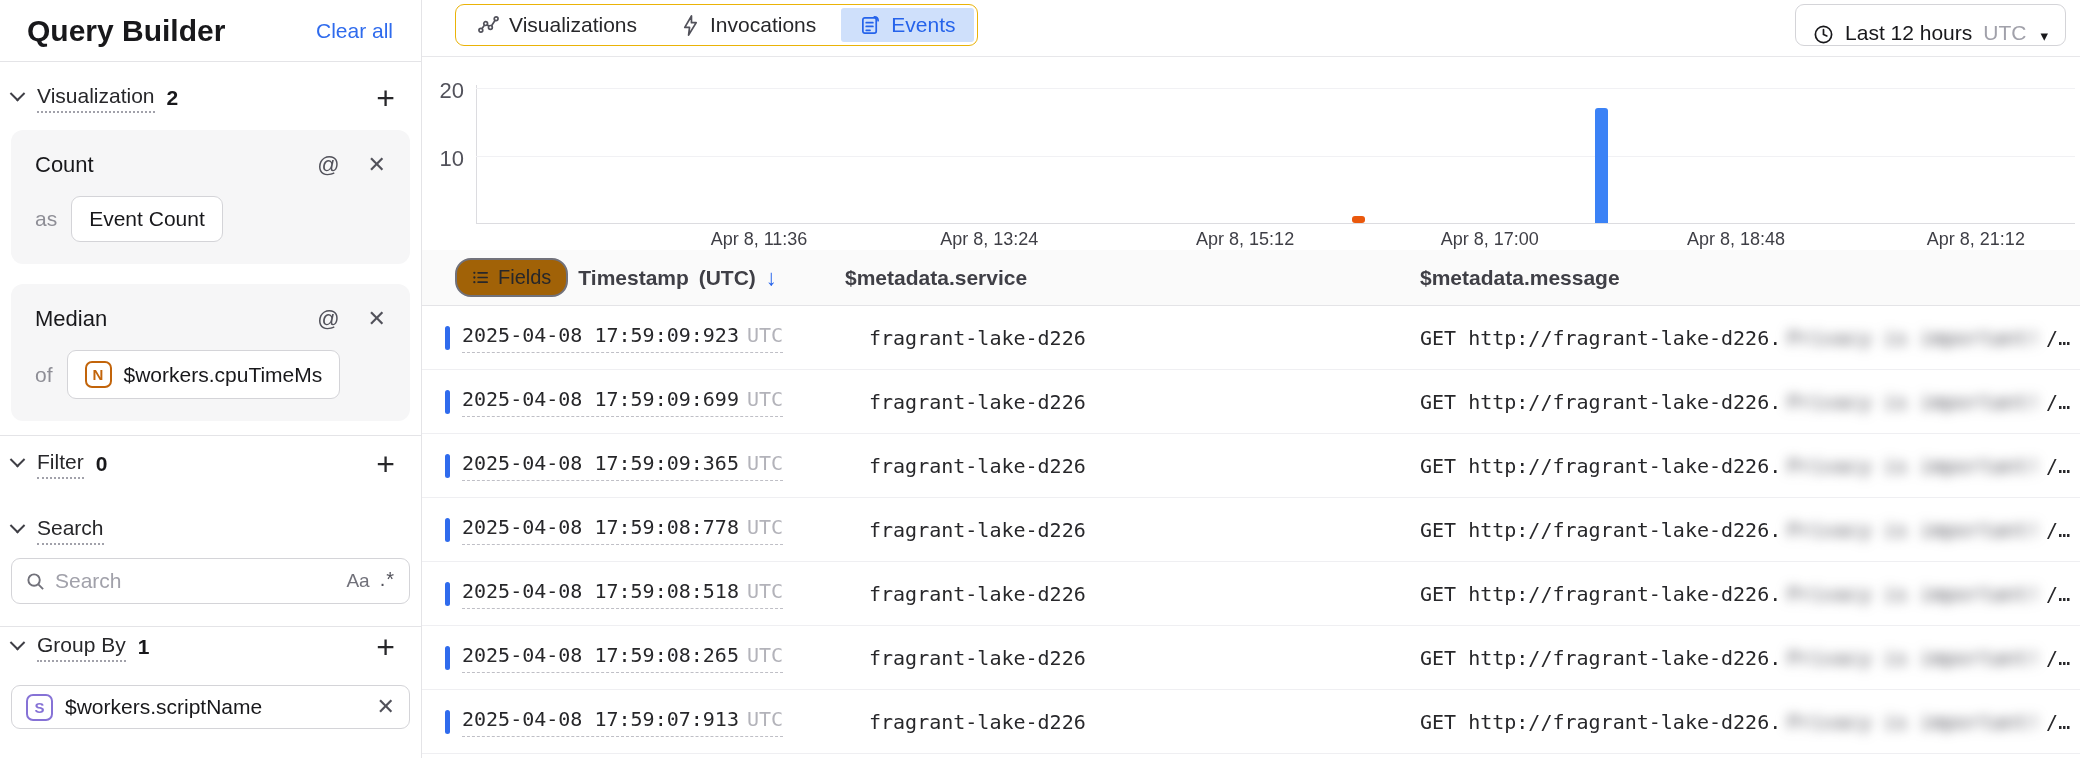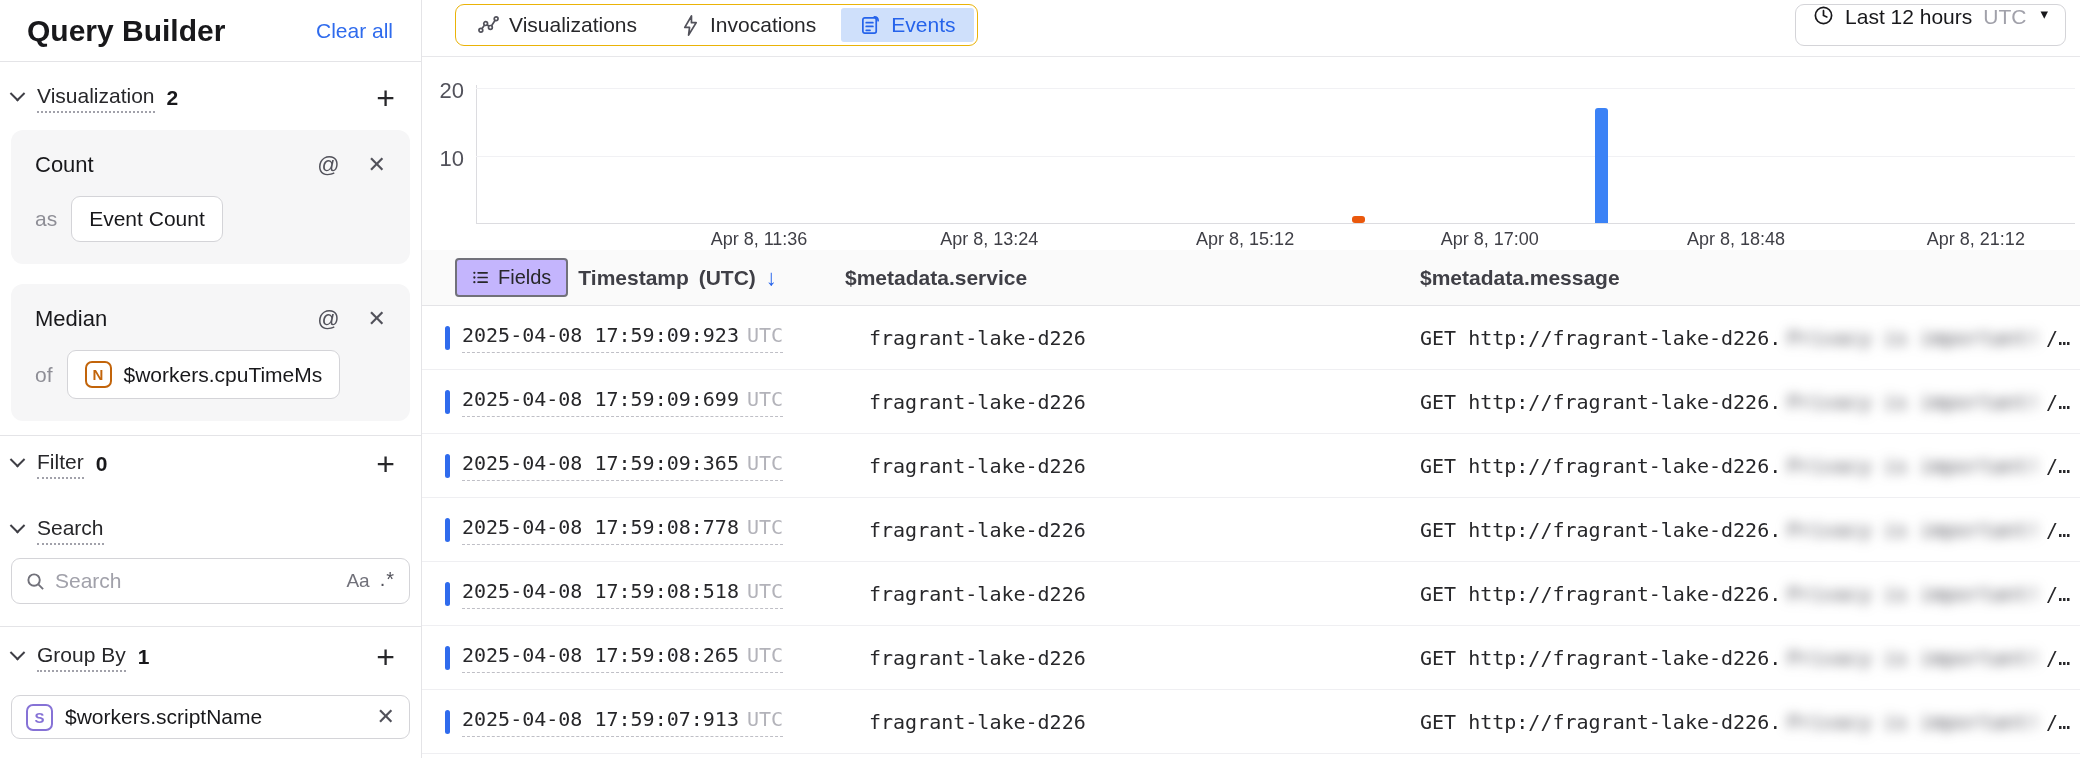--- a/index.html
+++ b/index.html
@@ -10,21 +10,21 @@
   
   .sidebar { width:422px; min-width:422px; height:758px; border-right:1px solid #e4e4e7; background:#fff; }
   .sb-header { height:62px; display:flex; align-items:center; justify-content:space-between;
     padding:0 28px 0 27px; border-bottom:1px solid #e4e4e7; }
   .sb-title { font-size:30px; font-weight:700; color:#18181b; }
   .clear-all { font-size:21px; color:#2f6bed; cursor:pointer; }
   .section-row { display:flex; align-items:center; height:40px; padding:0 26px 0 12px; }
   .section-row.viz { margin-top:16px; }
   .section-row.filter { margin-top:8px; }
   .section-row.search { margin-top:26px; }
-  .section-row.groupby { margin-top:10px; }
+  .section-row.groupby { margin-top:0; }
   .chev { width:11px; height:11px; border-right:2px solid #3f3f46; border-bottom:2px solid #3f3f46;
     transform:rotate(45deg) translate(-2px,-2px); margin-right:14px; margin-top:-4px; }
   .section-label { font-size:21px; color:#27272a; border-bottom:2px dotted #a1a1aa; padding-bottom:3px; }
   .section-count { font-size:21px; font-weight:700; margin-left:12px; }
   .plus-btn { margin-left:auto; font-size:32px; font-weight:300; color:#27272a; line-height:1; cursor:pointer; }
   .card { background:#f6f6f7; border-radius:12px; margin:12px 11px 0 11px; padding:22px 24px; }
   .card.median { margin-top:20px; }
   .card-head { display:flex; }
   .card-title { font-size:22px; color:#18181b; }
   .card-icons { margin-left:auto; display:flex; align-items:center; gap:28px; }
@@ -52,39 +52,39 @@
   
   .main { flex:1; position:relative; }
   .topbar { height:57px; display:flex; align-items:center; border-bottom:1px solid #e7e7ea;
     padding-left:33px; padding-right:14px; background:#fff; }
   .tabs { display:flex; align-items:stretch; height:42px; border:1px solid #eab308; border-radius:9px;
     margin-top:-6px; background:#fff; overflow:hidden; }
   .tab { display:flex; align-items:center; gap:10px; padding:0 22px; font-size:21px; color:#27272a; cursor:pointer; }
   .tab.active { background:#cfe0fb; color:#2563eb; border-radius:3px; margin:3px; padding:0 19px; }
   .tab svg { display:block; }
   .time-btn { margin-left:auto; margin-top:-6px; height:42px; border:1px solid #d4d4d8; border-radius:9px;
-    display:flex; align-items:flex-start; gap:11px; padding:0 17px; cursor:pointer; background:#fff; }
+    display:flex; align-items:flex-end; gap:11px; padding:0 17px; cursor:pointer; background:#fff; }
   .time-label { font-size:21px; color:#18181b; }
   .time-tz { font-size:21px; color:#a1a1aa; }
   .caret-down { font-size:15px; color:#18181b; margin-left:3px; }
 
   
   .chart { position:relative; height:193px; background:#fff; }
   .gridline { position:absolute; left:54px; width:1599px; height:1px; background:#f1f1f4; }
   .y-axis-line { position:absolute; left:54px; top:28px; width:1px; height:138px; background:#dcdce0; }
   .x-axis-line { position:absolute; left:54px; top:166px; width:1599px; height:1px; background:#dcdce0; }
   .y-tick { position:absolute; width:42px; text-align:right; font-size:22px; color:#52525b; }
   .x-tick { position:absolute; top:172px; transform:translateX(-50%); font-size:18px; color:#3f3f46; white-space:nowrap; }
   .bar { position:absolute; width:13px; }
 
   
   .table-header { height:56px; background:#fafafa; border-bottom:1px solid #e4e4e7;
     display:flex; align-items:center; position:relative; }
   .fields-btn { margin-left:33px; display:flex; align-items:center; gap:9px; border:2px solid #71717a;
-    border-radius:4px; padding:6px 15px; background:#c4b5fd; cursor:pointer; }
+    border-radius:16px; padding:6px 15px; background:#a16207; cursor:pointer; }
   .fields-label { font-size:20px; color:#27272a; }
   .th-timestamp { margin-left:10px; font-size:21px; font-weight:700; color:#3f3f46; }
   .th-unit { font-weight:700; margin-left:4px; }
   .sort-arrow { font-size:22px; color:#2563eb; margin-left:10px; cursor:pointer; }
   .col-service { position:absolute; left:423px; }
   .col-message { position:absolute; left:998px; }
   .th-col { font-size:21px; font-weight:700; color:#3f3f46; }
   .table-body { background:#fff; }
   .trow { position:relative; height:64px; border-bottom:1px solid #efeff2; background:#fff; cursor:pointer; }
   .row-indicator { position:absolute; left:23px; top:20px; width:5px; height:24px; border-radius:3px; background:#2f6bed; }

